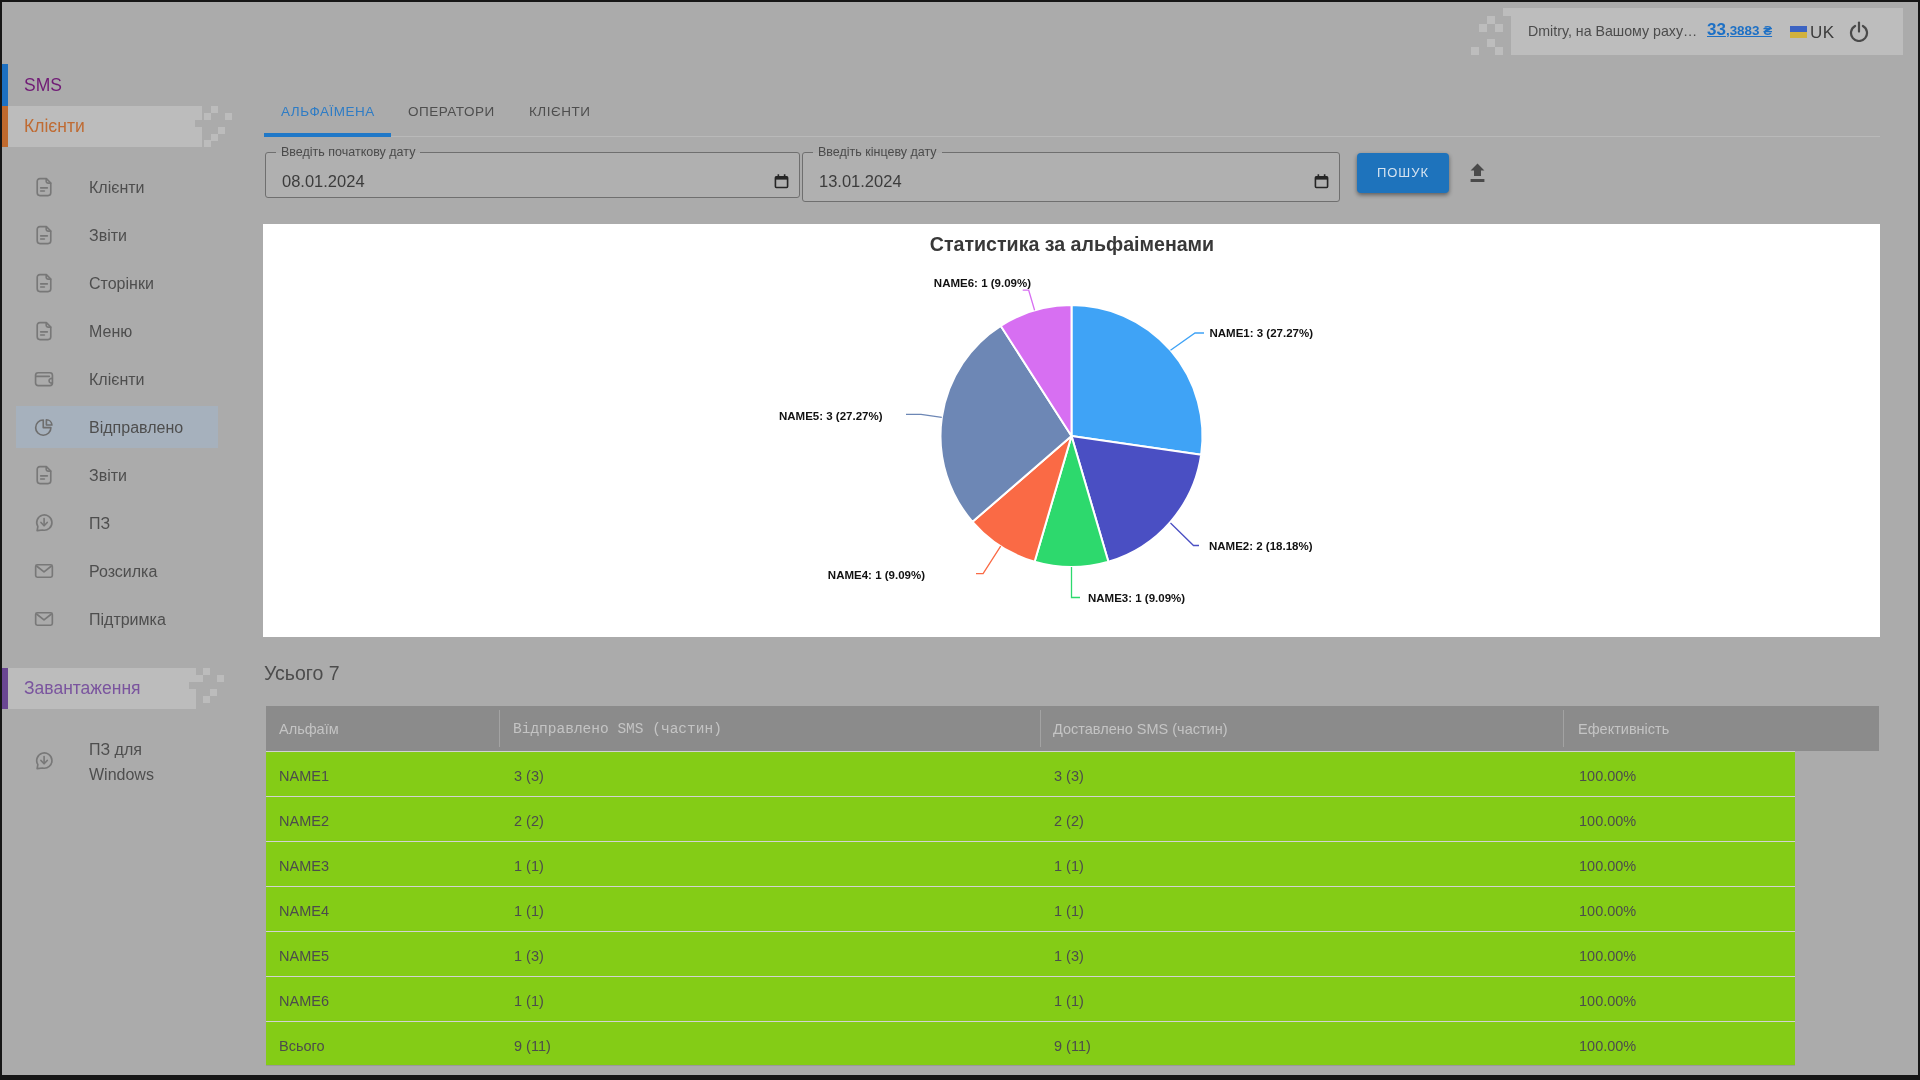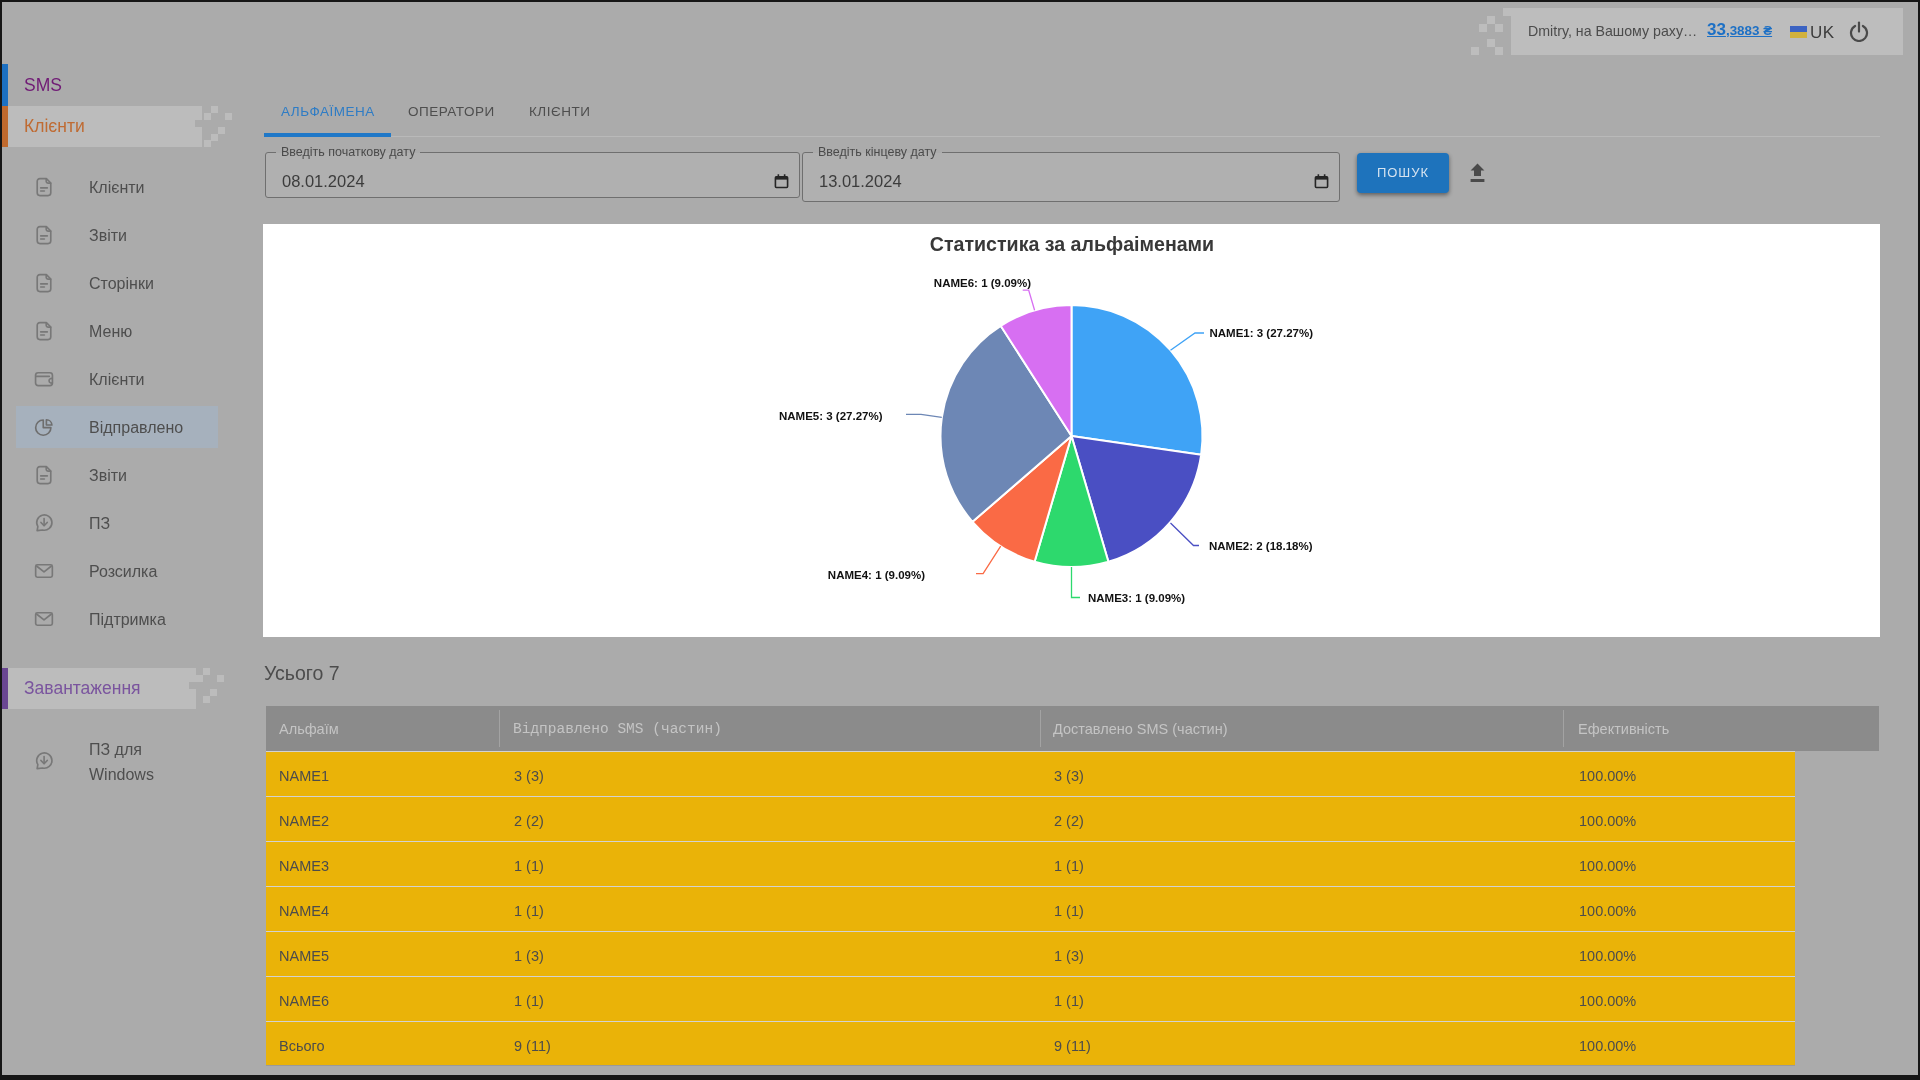--- a/index.html
+++ b/index.html
@@ -47,21 +47,21 @@
   .btn { left:1357px; top:153px; width:92px; height:40px; background:#1e73bc; border-radius:4px; box-shadow:0 2px 4px rgba(0,0,0,0.45); color:#d5e3f0; font-size:13px; font-weight:normal; letter-spacing:1px; text-align:center; line-height:40px; }
 
   
   .panel { left:263px; top:224px; width:1617px; height:413px; background:#ffffff; }
 
   
   .total { left:264px; top:662px; font-size:19.5px; color:#4c4c4c; }
   .thead { left:266px; top:706px; width:1613px; height:45px; background:#8b8b8b; }
   .th { position:absolute; top:15px; font-size:14.5px; color:#c4c4c4; }
   .thsep { position:absolute; top:4px; width:1px; height:37px; background:#a3a3a3; }
-  .trow { position:absolute; left:266px; width:1529px; height:45px; background:#eab308; border-top:1px solid #d2d2d2; }
+  .trow { position:absolute; left:266px; width:1529px; height:45px; background:#84cc16; border-top:1px solid #d2d2d2; }
   .td { position:absolute; top:16px; font-size:14.5px; color:#4c4c4c; }
 </style>
 </head>
 <body>
 <div class="abs frame-t"></div>
 <div class="abs frame-l"></div>
 <div class="abs frame-r"></div>
 <div class="abs frame-b"></div>
 
 <div class="abs sms-bar"></div>

